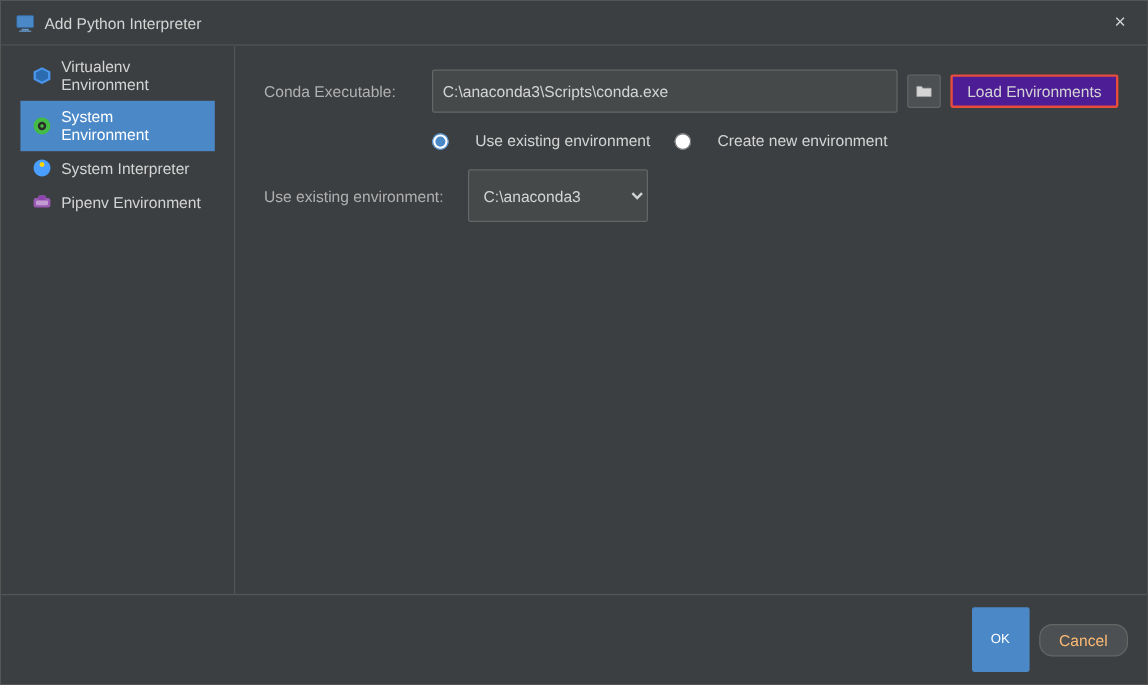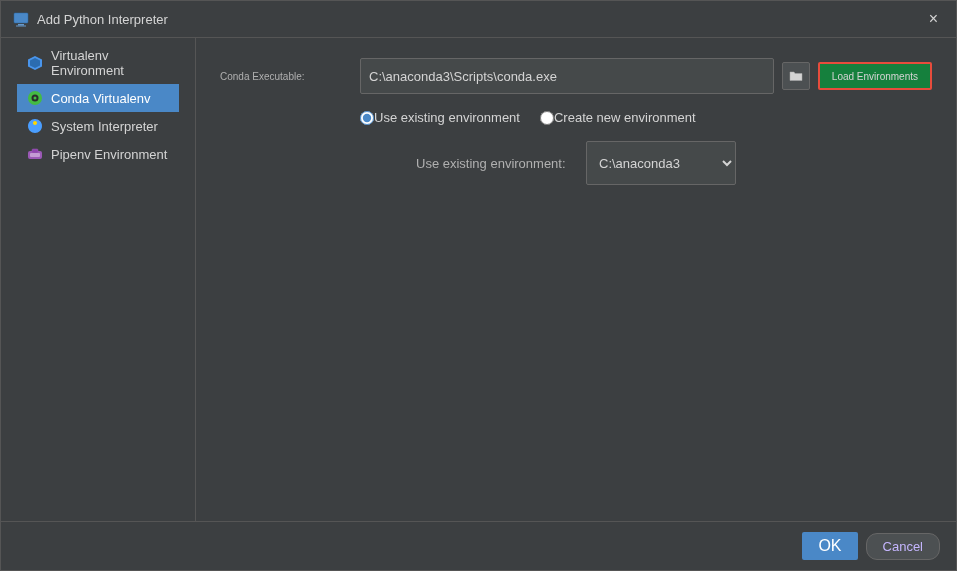--- a/index.html
+++ b/index.html
@@ -91,21 +91,21 @@
       gap: 16px;
     }
     .field-row {
       display: flex;
       align-items: center;
       gap: 10px;
     }
     .field-label {
       color: #b0b0b0;
       white-space: nowrap;
-      font-size: 10px;
+      font-size: 13px;
       min-width: 130px;
     }
     .field-input-group {
       display: flex;
       flex: 1;
       align-items: center;
       gap: 8px;
     }
     .text-input {
       flex: 1;
@@ -124,57 +124,56 @@
       width: 28px;
       height: 28px;
       cursor: pointer;
       display: flex;
       align-items: center;
       justify-content: center;
       border-radius: 2px;
       font-size: 11px;
     }
     .load-env-btn {
-      background: #15803d;
+      background: #4c1d95;
       border: 2px solid #e74c3c;
       color: #d4d4d4;
       padding: 4px 12px;
       cursor: pointer;
-      font-size: 10px;
+      font-size: 13px;
       border-radius: 2px;
       height: 28px;
       white-space: nowrap;
     }
     .radio-row {
       display: flex;
       align-items: center;
       gap: 20px;
       margin-left: 140px;
     }
     .radio-option {
       display: flex;
       align-items: center;
-      gap: 0;
+      gap: 22px;
       cursor: pointer;
     }
     .radio-input {
       width: 14px;
       height: 14px;
       accent-color: #4a88c7;
       cursor: pointer;
     }
     .radio-label {
       font-size: 13px;
       color: #d4d4d4;
     }
     .dropdown-row {
       display: flex;
       align-items: center;
       gap: 10px;
-      justify-content: center;
     }
     .dropdown-label {
       color: #b0b0b0;
       white-space: nowrap;
       font-size: 13px;
       min-width: 160px;
     }
     .dropdown-select {
       background: #45494a;
       border: 1px solid #666;
@@ -193,29 +192,29 @@
       align-items: center;
       padding: 10px 16px;
       border-top: 1px solid #555;
       gap: 8px;
       background: #3c3f41;
     }
     .btn-ok {
       background: #4a88c7;
       border: none;
       color: #fff;
-      padding: 5px 16px;
-      cursor: pointer;
-      font-size: 16px;
+      padding: 21px 16px;
+      cursor: pointer;
+      font-size: 11px;
       border-radius: 2px;
     }
     .btn-cancel {
       background: #4c5052;
       border: 1px solid #666;
-      color: #c4b5fd;
+      color: #fdba74;
       padding: 5px 16px;
       cursor: pointer;
       font-size: 13px;
       border-radius: 11px;
     }
   </style>
 </head>
 <body>
 
 <div class="dialog">
@@ -248,21 +247,21 @@
       </div>
 
       <div class="sidebar-item active">
         <div class="sidebar-icon">
           <svg width="16" height="16" viewBox="0 0 16 16">
             <circle cx="8" cy="8" r="7" fill="#44bb44"></circle>
             <circle cx="8" cy="8" r="3.5" fill="#2b2b2b"></circle>
             <circle cx="8" cy="8" r="1.5" fill="#44bb44"></circle>
           </svg>
         </div>
-        <span>Conda Virtualenv</span>
+        <span>System Environment</span>
       </div>
 
       <div class="sidebar-item">
         <div class="sidebar-icon">
           <svg width="16" height="16" viewBox="0 0 16 16">
             <path d="M8 1C4.1 1 1 4.1 1 8s3.1 7 7 7 7-3.1 7-7-3.1-7-7-7z" fill="#4a9eff"></path>
             <path d="M6 5c0-1.1.9-2 2-2s2 .9 2 2-.9 2-2 2-2-.9-2-2z" fill="#ffd700"></path>
             <path d="M6 8c0 .5.2 1 .5 1.4L5 11l1.4 1.4 1.6-1.5c.3.1.7.1 1 .1s.7 0 1-.1L11.6 12.4 13 11l-1.5-1.6c.3-.4.5-.9.5-1.4H6z" fill="#4a9eff"></path>
           </svg>
         </div>

